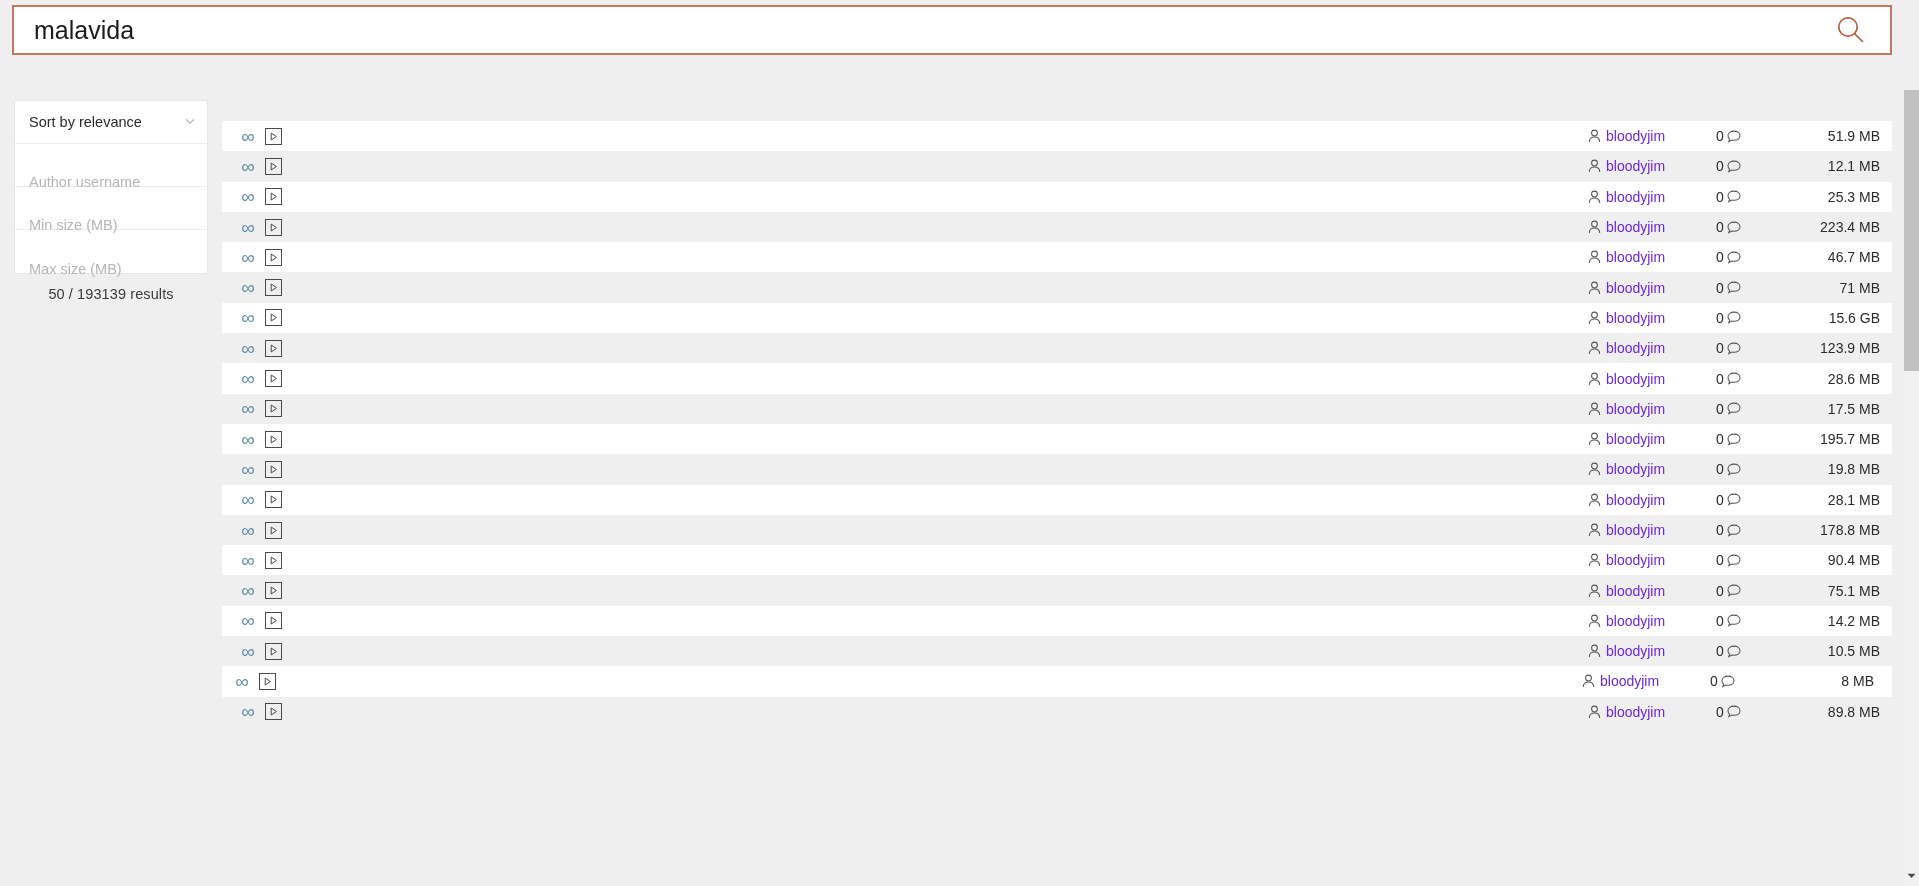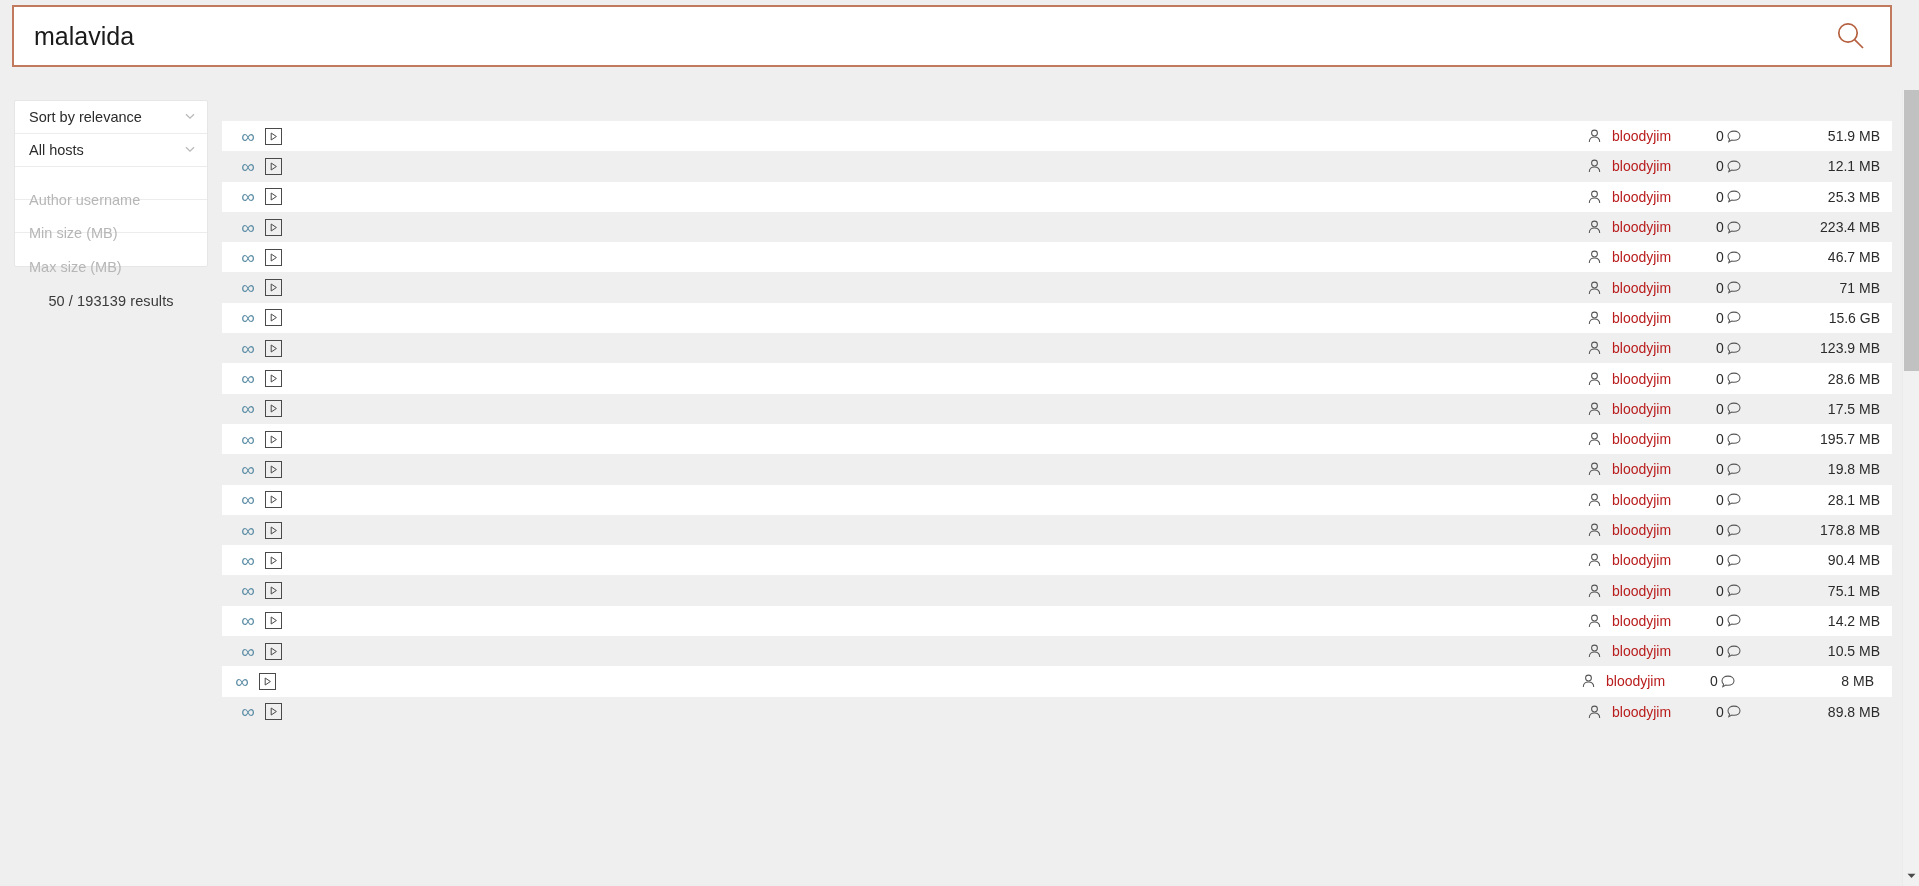--- a/index.html
+++ b/index.html
@@ -10,21 +10,21 @@
     overflow: hidden;
     background: #efefef;
     font-family: "Liberation Sans", sans-serif;
     -webkit-font-smoothing: antialiased;
   }
 
   
   .search-wrap {
     position: absolute;
     left: 12px; top: 5px;
-    width: 1880px; height: 62px;
+    width: 1880px; height: 50px;
     background: #ffffff;
     border: 2px solid #c27a5e;
     display: flex;
     align-items: center;
   }
   .search-input {
     flex: 1 1 auto;
     border: none;
     outline: none;
     background: transparent;
@@ -54,21 +54,21 @@
     left: 14px; top: 100px;
     width: 194px;
   }
   .filter-card {
     background: #ffffff;
     border: 1px solid #e6e6e6;
     border-radius: 2px;
   }
   .filter-row {
     position: relative;
-    height: 33px;
+    height: 43px;
     display: flex;
     align-items: center;
     padding: 0 12px 0 14px;
     border-bottom: 1px solid #ececec;
     cursor: pointer;
   }
   .filter-row:last-child { border-bottom: none; }
   .filter-row .lbl {
     font-size: 14.5px;
     color: #2b2b2b;
@@ -78,21 +78,21 @@
   .filter-row.placeholder .lbl { color: #b6b6b6; margin-top: 34px; }
   .chev {
     position: absolute;
     right: 12px; top: 50%;
     margin-top: -4px;
     width: 10px; height: 8px;
   }
   .chev svg { display: block; }
 
   .results-count {
-    margin-top: 26px;
+    margin-top: 12px;
     text-align: center;
     font-size: 14.5px;
     color: #3a3a3a;
     letter-spacing: .1px;
   }
 
   
   .results {
     position: absolute;
     left: 222px; top: 121px;
@@ -145,25 +145,25 @@
     white-space: nowrap;
     overflow: hidden;
     text-overflow: ellipsis;
     cursor: pointer;
   }
 
   .row-author {
     flex: 0 0 auto;
     display: flex;
     align-items: center;
-    gap: 11px;
+    gap: 5px;
     width: 128px;
     justify-content: flex-start;
     font-size: 14px;
-    color: #b91c1c;
+    color: #6d28d9;
     cursor: pointer;
   }
   .row-comments {
     flex: 0 0 auto;
     width: 72px;
     display: flex;
     align-items: center;
     justify-content: flex-start;
     gap: 3px;
     font-size: 14px;
@@ -222,28 +222,20 @@
 <div class="sidebar">
   <div class="filter-card" id="filter-card">
       <div class="filter-row">
         <span class="lbl">Sort by relevance</span>
         <span class="chev">
           <svg width="10" height="7" viewBox="0 0 10 7" fill="none">
             <path d="M1 1.2 L5 5.2 L9 1.2" stroke="#b9b9b9" stroke-width="1.3" fill="none"></path>
           </svg>
         </span>
       </div>
-      <div class="filter-row">
-        <span class="lbl">All hosts</span>
-        <span class="chev">
-          <svg width="10" height="7" viewBox="0 0 10 7" fill="none">
-            <path d="M1 1.2 L5 5.2 L9 1.2" stroke="#b9b9b9" stroke-width="1.3" fill="none"></path>
-          </svg>
-        </span>
-      </div>
       <div class="filter-row placeholder">
         <span class="lbl">Author username</span>
       </div>
       <div class="filter-row placeholder">
         <span class="lbl">Min size (MB)</span>
       </div>
       <div class="filter-row placeholder">
         <span class="lbl">Max size (MB)</span>
       </div>
     </div>

